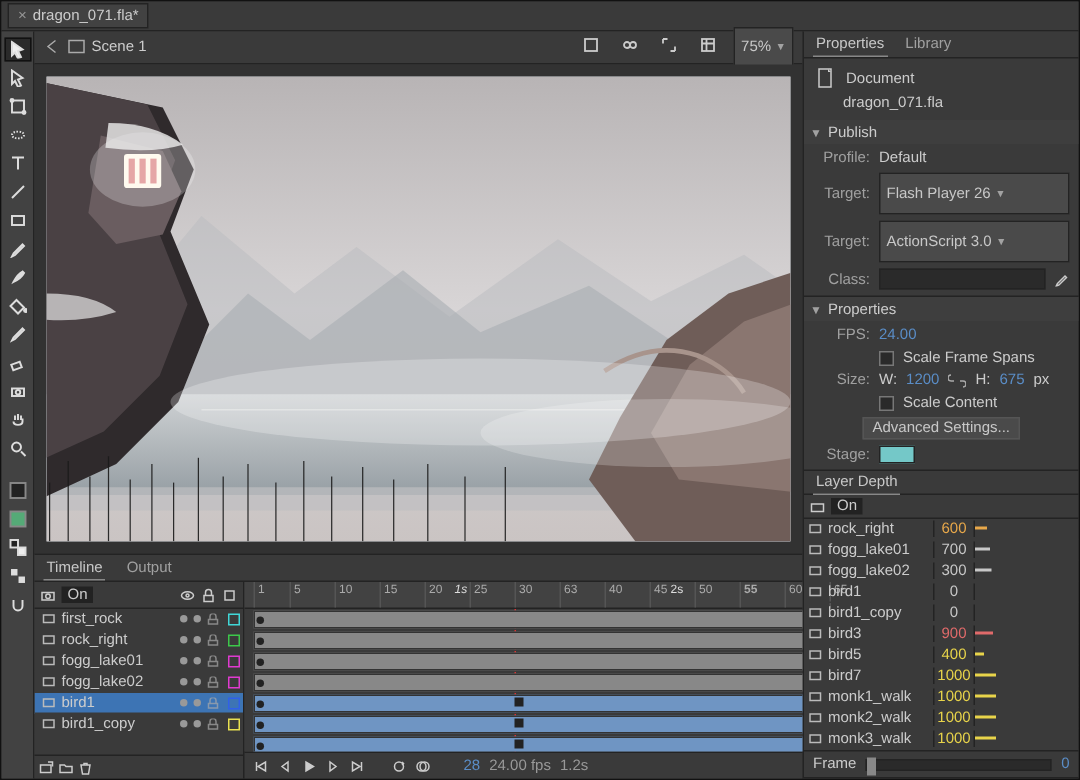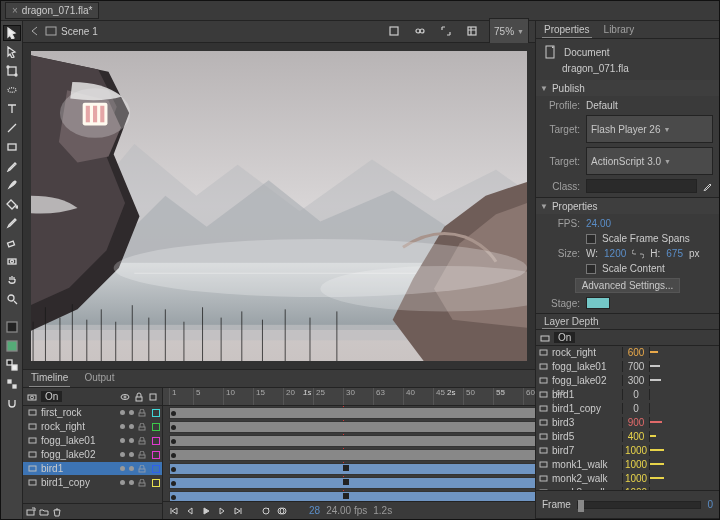--- a/index.html
+++ b/index.html
@@ -23,21 +23,21 @@
 #stagebar .nav svg{width:12px;height:10px;stroke:#aaa;fill:none}
 #stagebar .spacer{flex:1}
 .iconbtn{padding:1px 3px;cursor:pointer}
 .iconbtn svg{width:12px;height:12px;stroke:#ccc;fill:none;stroke-width:1.2}
 select,.dropdown{background:var(--bg3);border:1px solid var(--bd);color:var(--tx);font-size:10px;height:28px;padding:0 3px}
 .dropdown{display:inline-flex;align-items:center;gap:3px;padding:0 4px}
 .dropdown .tri{font-size:7px;opacity:.7}
 #stagewrap{flex:1;background:var(--bg0);display:flex;align-items:center;justify-content:center;overflow:hidden;padding:8px}
 #stage{width:100%;height:100%;background:#cfd4d7;position:relative;overflow:hidden}
 #timeline{height:150px;background:var(--bg1);border-top:1px solid var(--bd);display:flex;flex-direction:column}
-.panel-tabs{height:18px;display:flex;padding:0 6px;gap:12px;border-bottom:1px solid var(--bd)}
+.panel-tabs{height:18px;display:flex;align-items:center;padding:0 6px;gap:12px;border-bottom:1px solid var(--bd)}
 .ptab{padding:2px 2px;color:var(--tx2)}
 .ptab.sel{color:var(--tx);border-bottom:1px solid #888}
 #tl-body{flex:1;display:flex;min-height:0}
 #tl-layers{width:140px;border-right:1px solid var(--bd);display:flex;flex-direction:column}
 #tl-layers-head{height:18px;display:flex;align-items:center;gap:4px;padding:0 4px;border-bottom:1px solid var(--bd)}
 #tl-layers-head .title{background:#222;padding:0 4px}
 #tl-layers-head svg{width:10px;height:10px;stroke:#ccc;fill:none}
 #tl-layer-list{flex:1;overflow:hidden}
 .tll{height:14px;display:flex;align-items:center;padding-left:4px;gap:4px;border-bottom:1px solid #3a3a3a}
 .tll .ic{width:10px;height:10px;display:flex;align-items:center;justify-content:center}
@@ -77,21 +77,21 @@
 .swatch{width:24px;height:12px;border:1px solid var(--bd)}
 #right .panel-tabs{height:16px}
 #layer-depth{flex:1;display:flex;flex-direction:column;min-height:0}
 #ld-list{flex:1;overflow:hidden;position:relative}
 .ld{height:14px;display:flex;align-items:center;border-bottom:1px solid #3a3a3a}
 .ld .ic{width:14px;display:flex;justify-content:center}
 .ld .nm{width:72px;overflow:hidden;white-space:nowrap;text-overflow:ellipsis;padding-left:2px}
 .ld .vl{width:28px;text-align:center;border-left:1px solid var(--bd);border-right:1px solid var(--bd)}
 .ld .bar{flex:1;position:relative;height:100%}
 .ld .bar .b{position:absolute;left:0;top:5px;height:2px}
-#ld-foot{height:28px;border-top:1px solid var(--bd);display:flex;align-items:center;padding:0 6px;gap:6px}
+#ld-foot{height:18px;border-top:1px solid var(--bd);display:flex;align-items:center;padding:0 6px;gap:6px}
 </style>
 </head>
 <body>
 <div id="app">
 
 <div id="topbar">
   <div class="tabclose">
     <span class="x">×</span>
     <span>dragon_071.fla*</span>
   </div>

